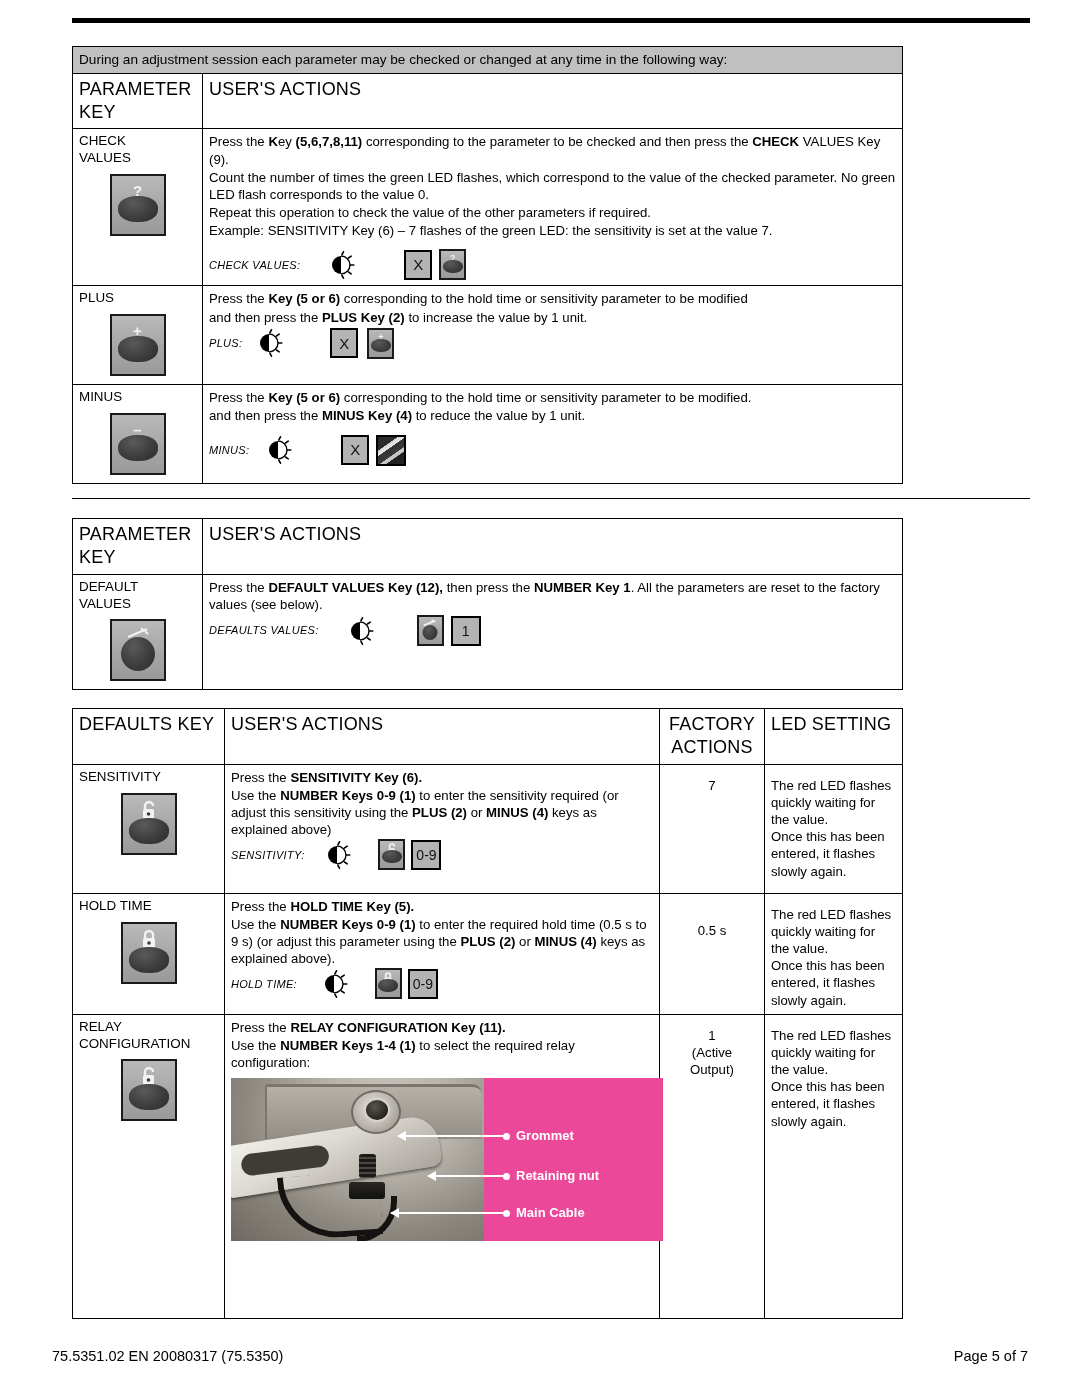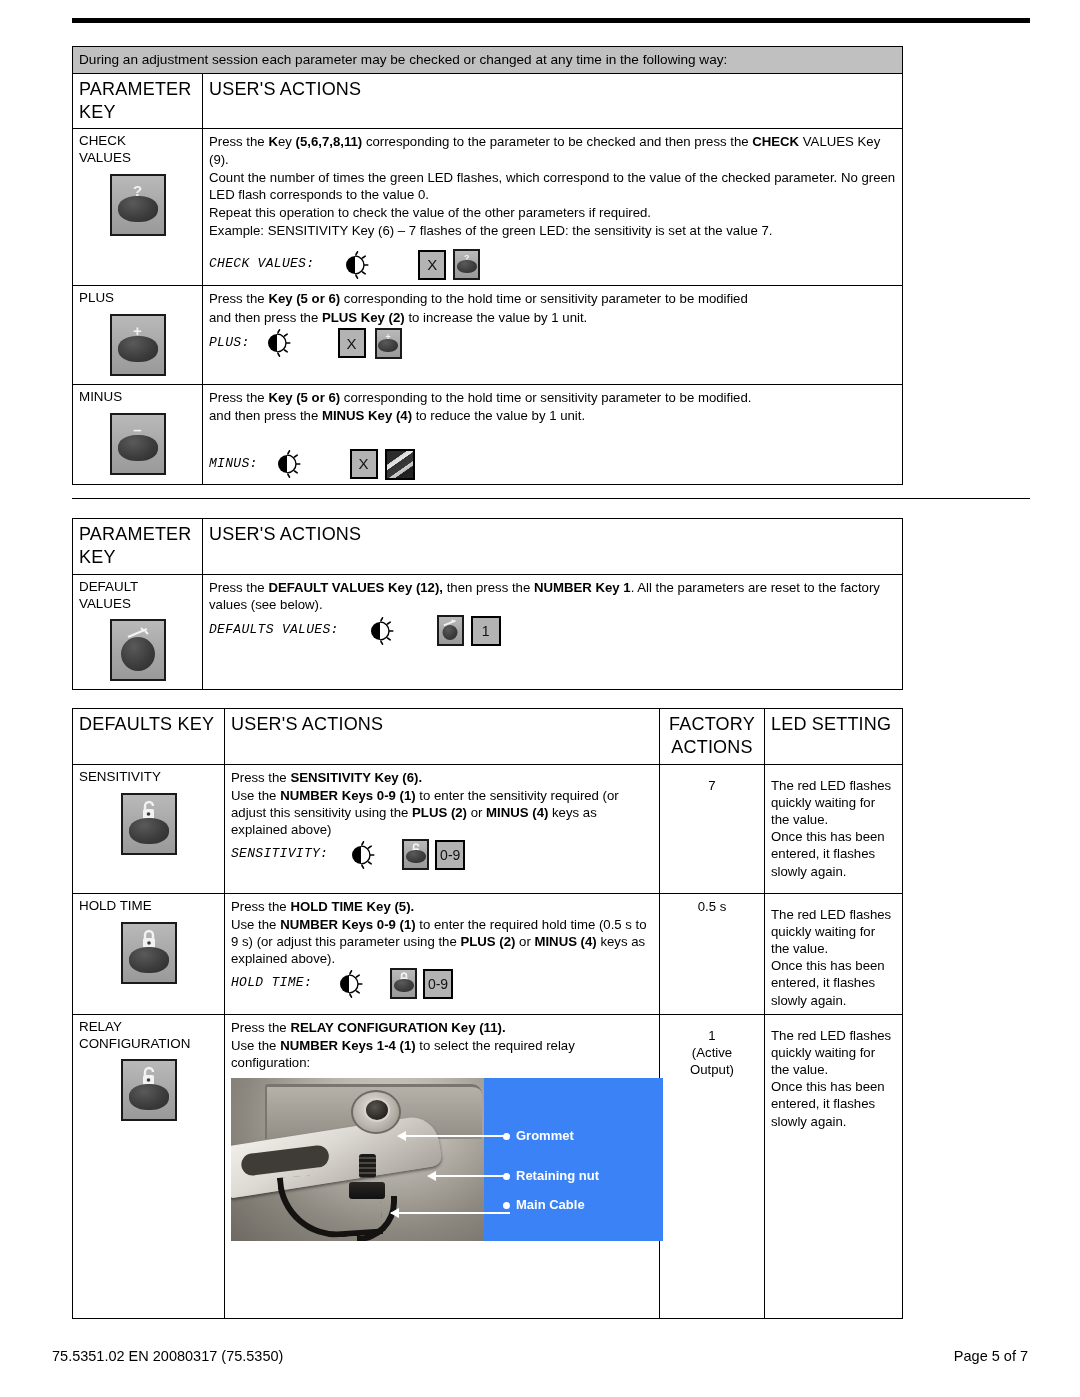--- a/index.html
+++ b/index.html
@@ -74,24 +74,23 @@
   b, strong { font-weight: bold; }
 
   
   .seqrow {
     display: flex;
     align-items: center;
     gap: 0;
   }
   .seqlabel {
     font-style: italic;
-    font-size: 13px;
+    font-size: 11px;
     letter-spacing: 0.3px;
     white-space: nowrap;
-    font-family: Liberation Mono, monospace;
   }
 
   
   .led-glyph {
     position: relative;
     width: 30px;
     height: 30px;
     flex: 0 0 30px;
   }
   .led-glyph svg { display: block; }
@@ -187,21 +186,21 @@
     background: #000;
   }
 
   
   .figure {
     width: 432px;
     height: 163px;
     position: relative;
     margin: 7px 0 12px 0;
     overflow: hidden;
-    background: #3b82f6;
+    background: #ec4899;
   }
   .figure .photo {
     position: absolute;
     left: 0; top: 0;
     width: 253px; height: 163px;
     background:
       radial-gradient(ellipse at 62% 22%, #cfcbc4 0%, #b9b4ac 30%, #8d887f 65%, #6d6861 100%);
   }
   .figure .panel-edge {
     position: absolute;
@@ -424,21 +423,21 @@
           <td class="keycell">
             <span class="klabel">MINUS</span>
             <div class="keybtn lg">
               <span class="mark">–</span>
               <span class="cap"></span>
             </div>
           </td>
           <td class="actions" style="height:86px">
             <p>Press the <b>Key (5 or 6)</b> corresponding to the hold time or sensitivity parameter to be modified.</p>
             <p>and then press the <b>MINUS Key (4)</b> to reduce the value by 1 unit.</p>
-            <div class="seqrow" style="margin-top:24px">
+            <div class="seqrow" style="margin-top:10px">
               <span class="seqlabel">MINUS:</span>
               <span class="led-glyph" style="margin-left:14px">
                 <svg width="30" height="30" viewBox="0 0 30 30" aria-hidden="true">
                   <path d="M15 6 A9 9 0 0 0 15 24 Z" fill="#000"></path>
                   <path d="M15 6 A9 9 0 0 1 15 24" fill="none" stroke="#000" stroke-width="1.4"></path>
                   <g stroke="#000" stroke-width="1.6" stroke-linecap="round">
                     <line x1="16" y1="4.5" x2="17.5" y2="1.8"></line>
                     <line x1="22.5" y1="8" x2="25.2" y2="6.2"></line>
                     <line x1="24.5" y1="15" x2="27.8" y2="15"></line>
                     <line x1="22.5" y1="22" x2="25.2" y2="23.8"></line>
@@ -626,21 +625,21 @@
                   <svg class="lock" width="12" height="13" viewBox="0 0 20 22" aria-hidden="true">
                     <path d="M6 9 V6 a4 4 0 0 1 8 0 V9" fill="none" stroke="#f2f2f2" stroke-width="3"></path>
                     <rect x="4" y="9" width="12" height="11" rx="1.6" fill="#f2f2f2"></rect>
                   </svg>
                 </span>
                 <span class="cap"></span>
               </span>
               <span class="numbox" style="margin-left:6px">0-9</span>
             </div>
           </td>
-          <td style="text-align:center; padding-top:4px">0.5 s</td>
+          <td style="text-align:center; padding-top:28px">0.5 s</td>
           <td style="padding-top:12px">
             The red LED flashes quickly waiting for the value.<br>Once this has been entered, it flashes slowly again.
           </td>
         </tr>
 
         <tr>
           <td class="keycell">
             <span class="klabel">RELAY</span>
             <span class="klabel">CONFIGURATION</span>
             <div class="keybtn lg">
@@ -678,21 +677,21 @@
                   <span>Grommet</span>
                 </div>
 
                 <div class="leader" style="left:-55px; top:97px; width:82px;"></div>
                 <div class="callout" style="left:20px; top:90px;">
                   <span class="dot"></span>
                   <span>Retaining nut</span>
                 </div>
 
                 <div class="leader" style="left:-92px; top:134px; width:119px;"></div>
-                <div class="callout" style="left:20px; top:119px;">
+                <div class="callout" style="left:20px; top:127px;">
                   <span class="dot"></span>
                   <span>Main Cable</span>
                 </div>
               </div>
             </div>
           </td>
           <td style="text-align:center; padding-top:12px">
             <div>1</div>
             <div>(Active</div>
             <div>Output)</div>

